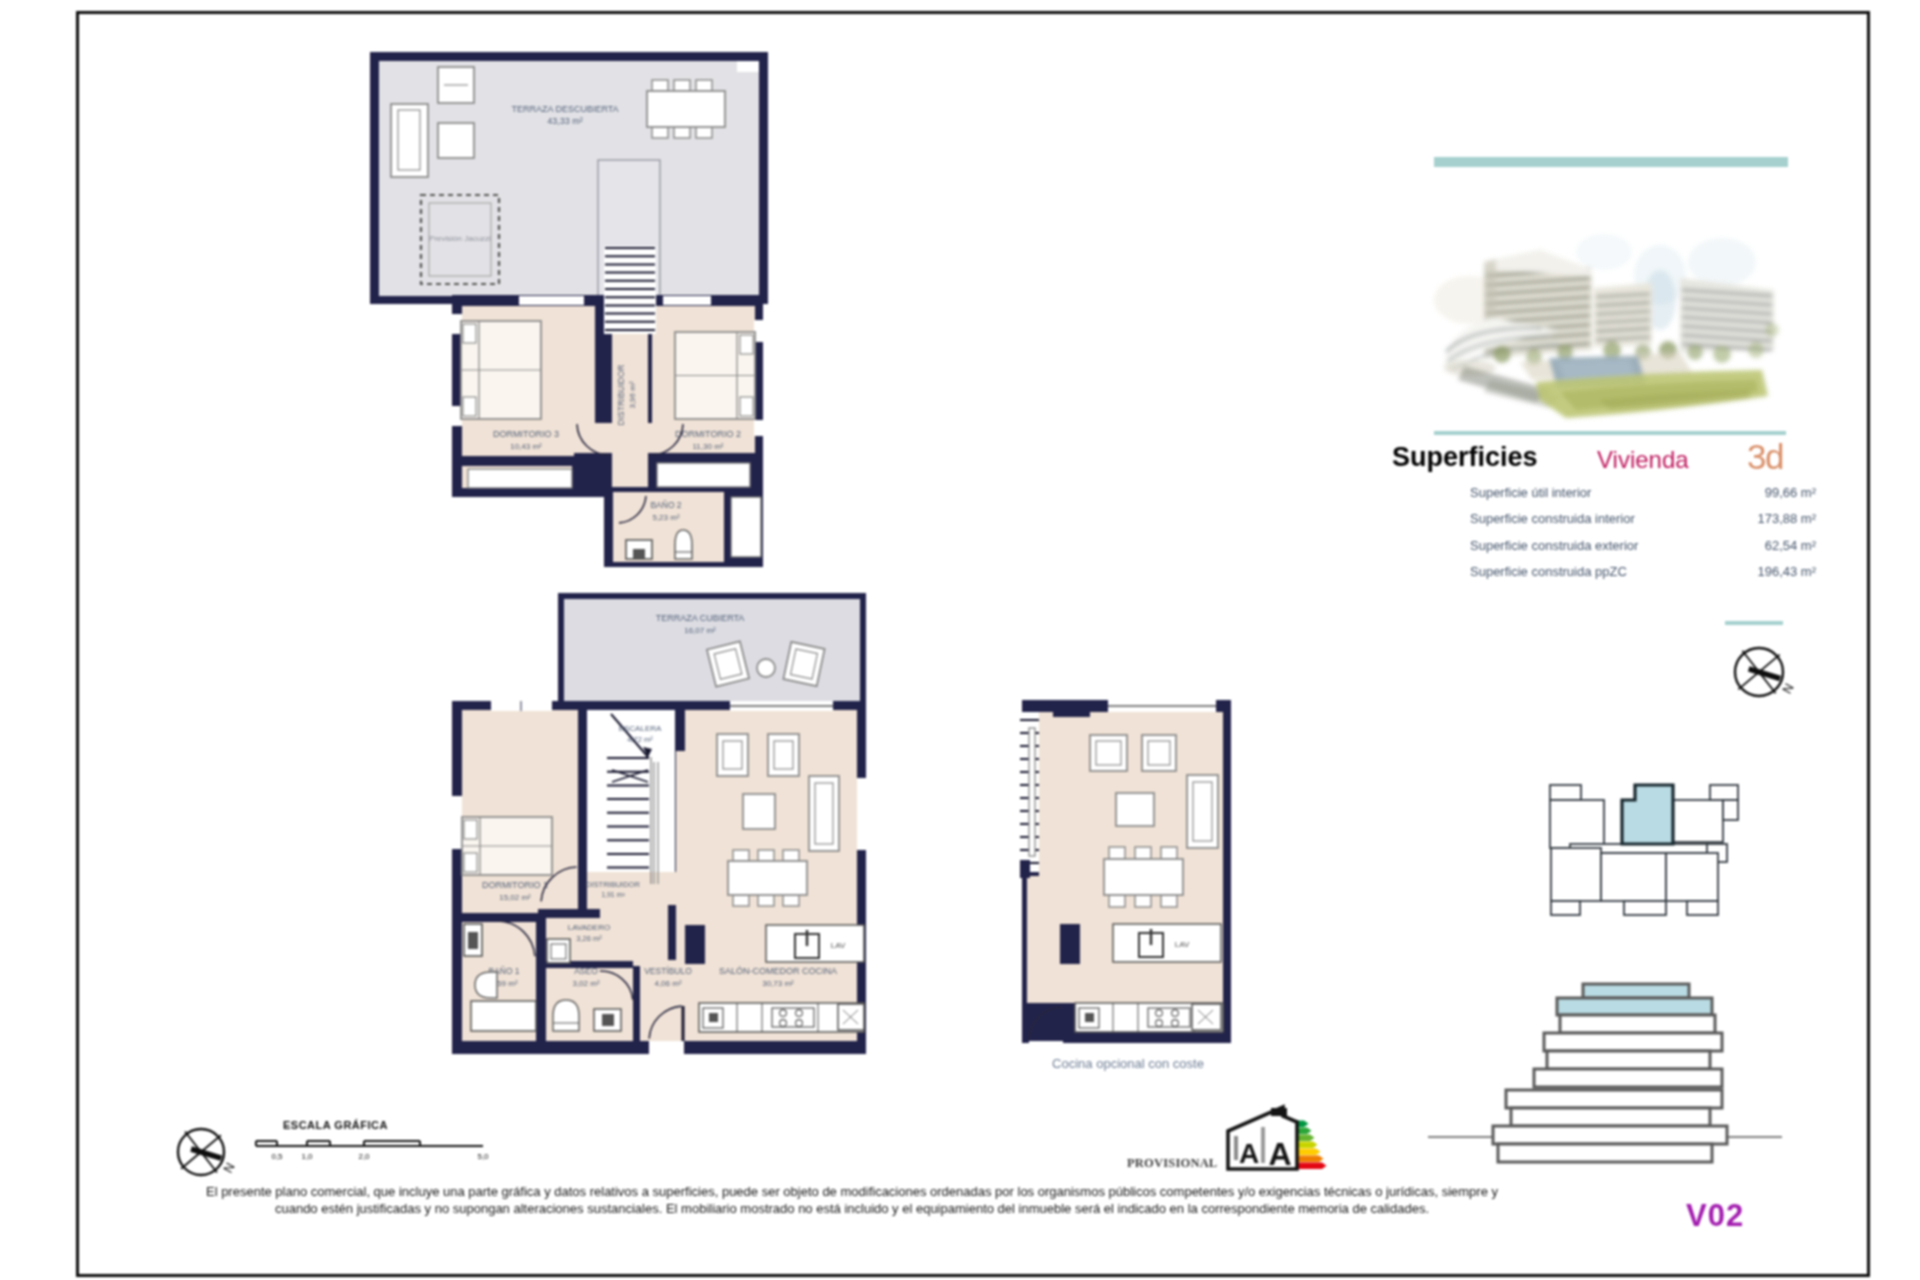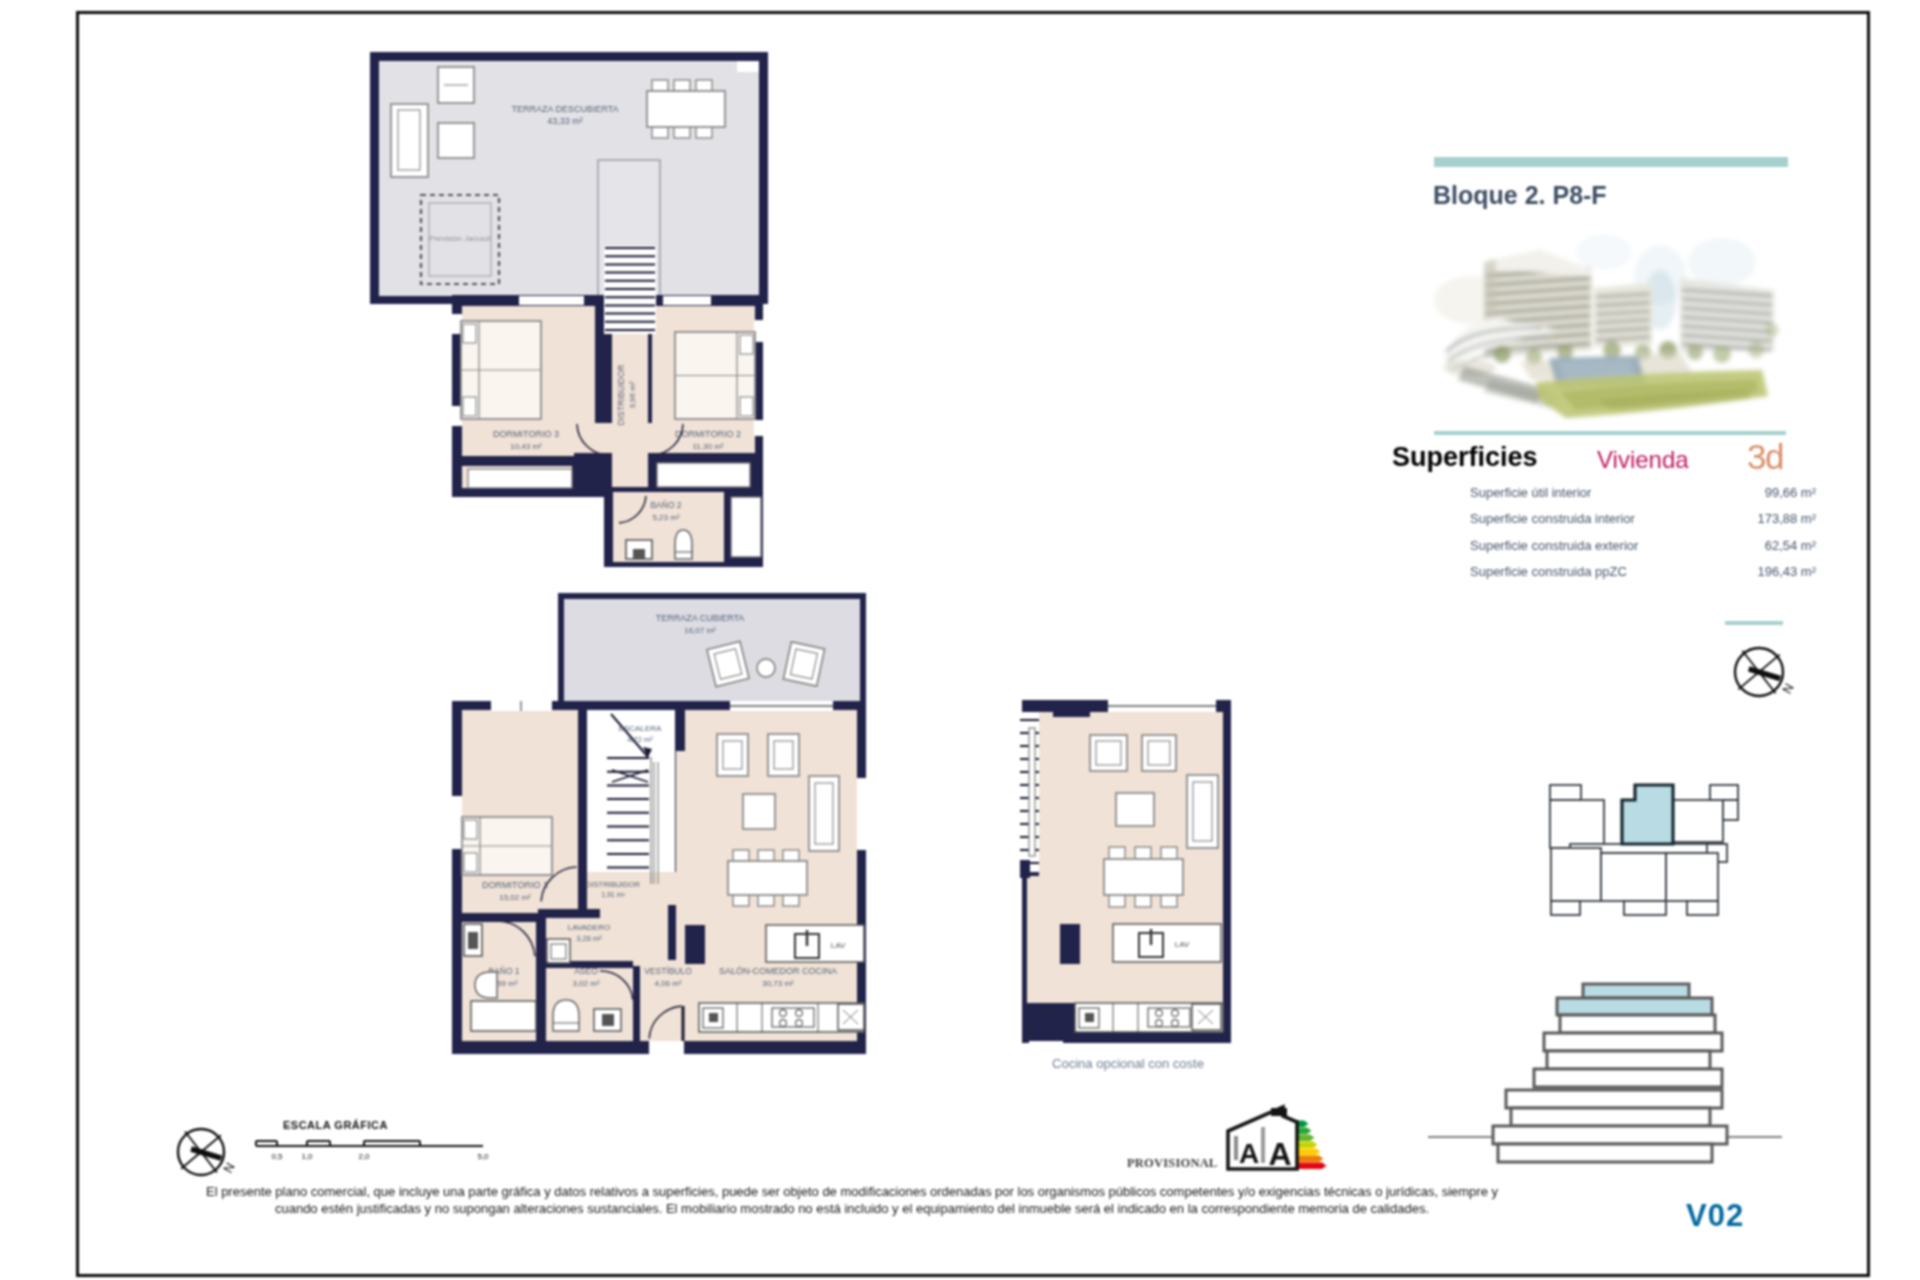--- a/index.html
+++ b/index.html
@@ -10,21 +10,21 @@
   
   #tealbar{left:1434px;top:157px;width:354px;height:10px;background:#a5d0ce;}
   #bloque{left:1433px;top:181px;width:400px;font-size:25px;font-weight:bold;color:#3e4d63;letter-spacing:0px;}
   #tealline{left:1434px;top:431px;width:352px;height:4px;background:#a5d0ce;}
   #superficies{left:1392px;top:442px;font-size:27px;font-weight:bold;color:#000000;}
   #vivienda{left:1597px;top:446px;font-size:24px;color:#be185d;}
   #tresd{left:1747px;top:437px;font-size:35px;letter-spacing:-1.5px;color:#d9906a;}
   .srow{left:1434px;width:346px;font-size:13px;color:#44546a;margin-left:36px;}
   .srow b{float:right;font-weight:normal;}
   #tealsmall{left:1725px;top:621px;width:58px;height:4px;background:#a5d0ce;}
-  #v02{left:1686px;top:1198px;font-size:31px;font-weight:bold;color:#0369a1;letter-spacing:1px;}
+  #v02{left:1686px;top:1198px;font-size:31px;font-weight:bold;color:#a21caf;letter-spacing:1px;}
   #provisional{left:1127px;top:1156px;font-size:12.5px;font-weight:bold;color:#3c3c3c;letter-spacing:0.2px;font-family:Liberation Serif, serif;}
   #disclaimer{left:177px;top:1183px;width:1350px;font-size:13px;line-height:17px;color:#161616;text-align:center;}
   #escala{left:283px;top:1119px;font-size:11px;font-weight:bold;color:#111;letter-spacing:0.5px;}
 </style>
 </head>
 <body>
 <div id="pagewrap" style="position:absolute;left:0;top:0;width:1920px;height:1280px;filter:blur(0.8px);">
 <div class="abs" id="frame"></div>
 
 <svg class="abs" style="left:0;top:0" width="1920" height="1280" viewBox="0 0 1920 1280">
@@ -333,21 +333,20 @@
 <rect x="1544" y="1033" width="178" height="18" fill="#fff" stroke="#5a5a5a" stroke-width="3"></rect>
 <rect x="1547" y="1051" width="163" height="18" fill="#fff" stroke="#5a5a5a" stroke-width="3"></rect>
 <rect x="1534" y="1069" width="188" height="18" fill="#fff" stroke="#5a5a5a" stroke-width="3"></rect>
 <rect x="1506" y="1090" width="216" height="18" fill="#fff" stroke="#5a5a5a" stroke-width="3"></rect>
 <rect x="1511" y="1108" width="199" height="18" fill="#fff" stroke="#5a5a5a" stroke-width="3"></rect>
 <rect x="1493" y="1126" width="234" height="18" fill="#fff" stroke="#5a5a5a" stroke-width="3"></rect>
 <rect x="1498" y="1144" width="214" height="18" fill="#fff" stroke="#5a5a5a" stroke-width="3"></rect>
 </svg>
 
 <div class="abs" id="tealbar"></div>
-<div class="abs" id="bloque">Bloque 2. P8-F</div>
 <svg class="abs" style="left:0;top:0" width="1920" height="1280" viewBox="0 0 1920 1280">
       <defs>
         <filter id="wblur" x="-20%" y="-20%" width="140%" height="140%">
           <feGaussianBlur stdDeviation="1.9"></feGaussianBlur>
         </filter>
       </defs>
       <g filter="url(#wblur)">
         <ellipse cx="1660" cy="275" rx="26" ry="30" fill="#bcd4e2" opacity="0.22"></ellipse>
         <ellipse cx="1722" cy="262" rx="34" ry="24" fill="#c4d9e5" opacity="0.22"></ellipse>
         <ellipse cx="1604" cy="252" rx="28" ry="18" fill="#cfe0ea" opacity="0.2"></ellipse>

